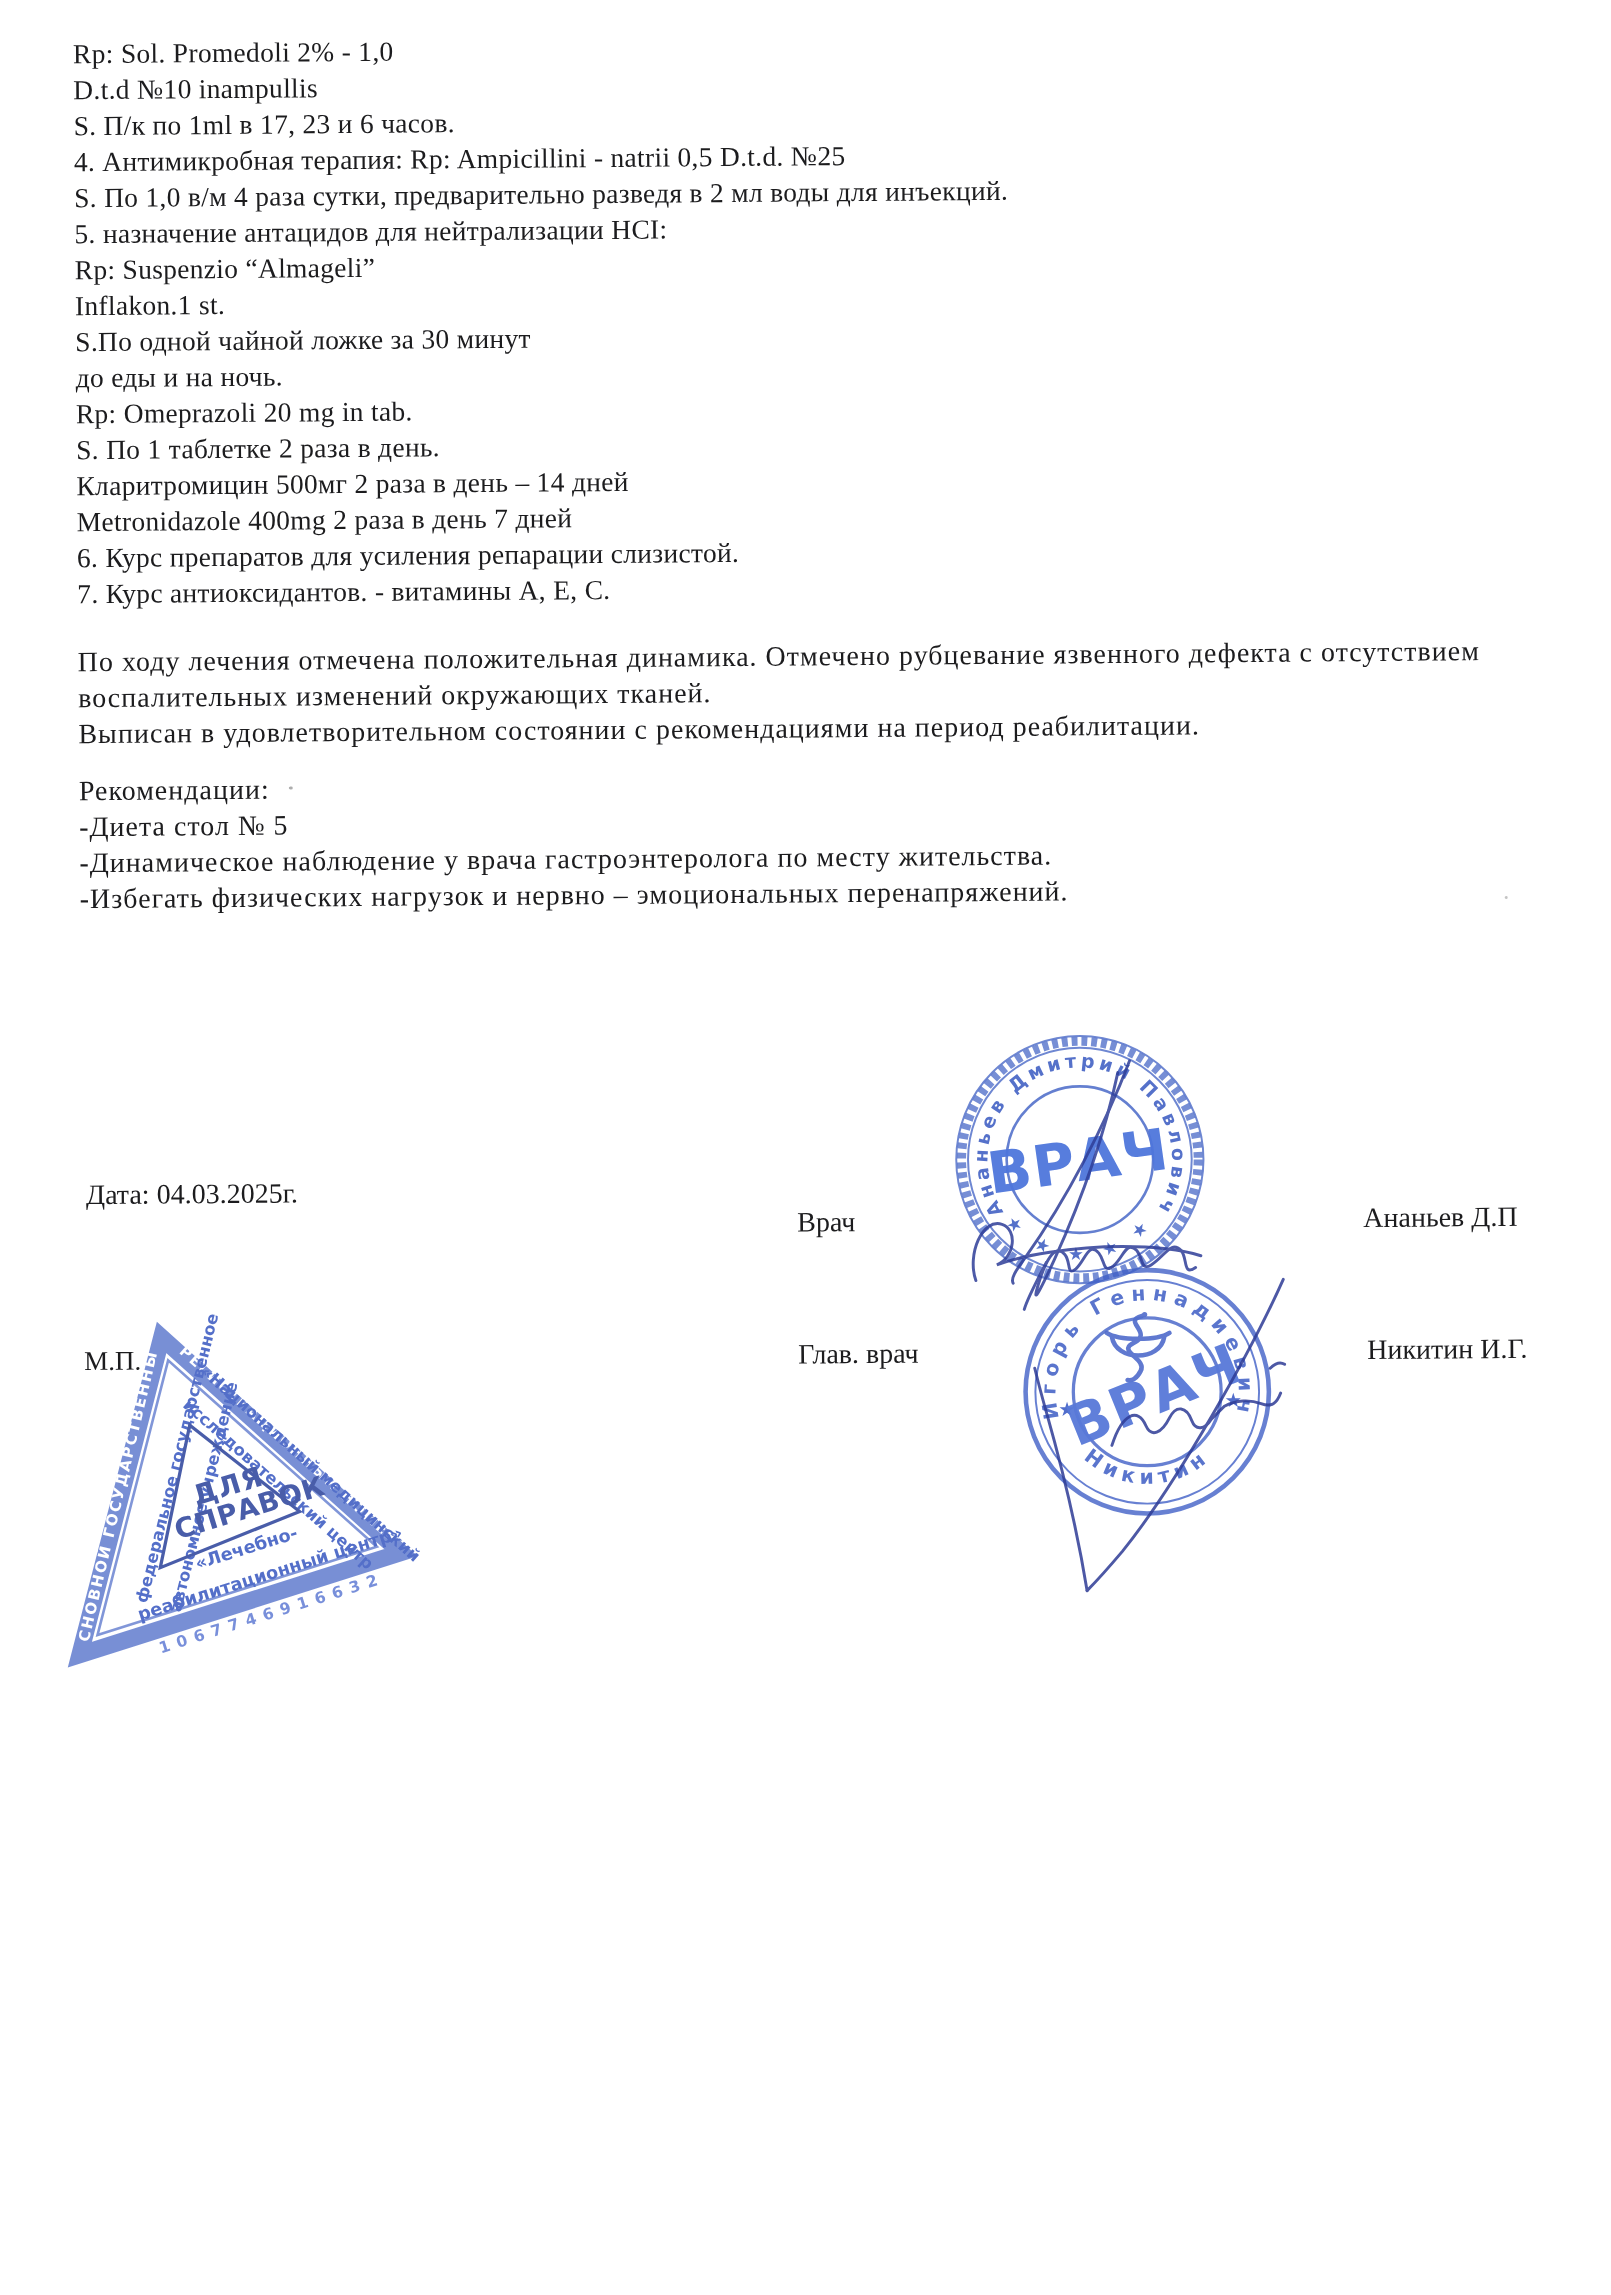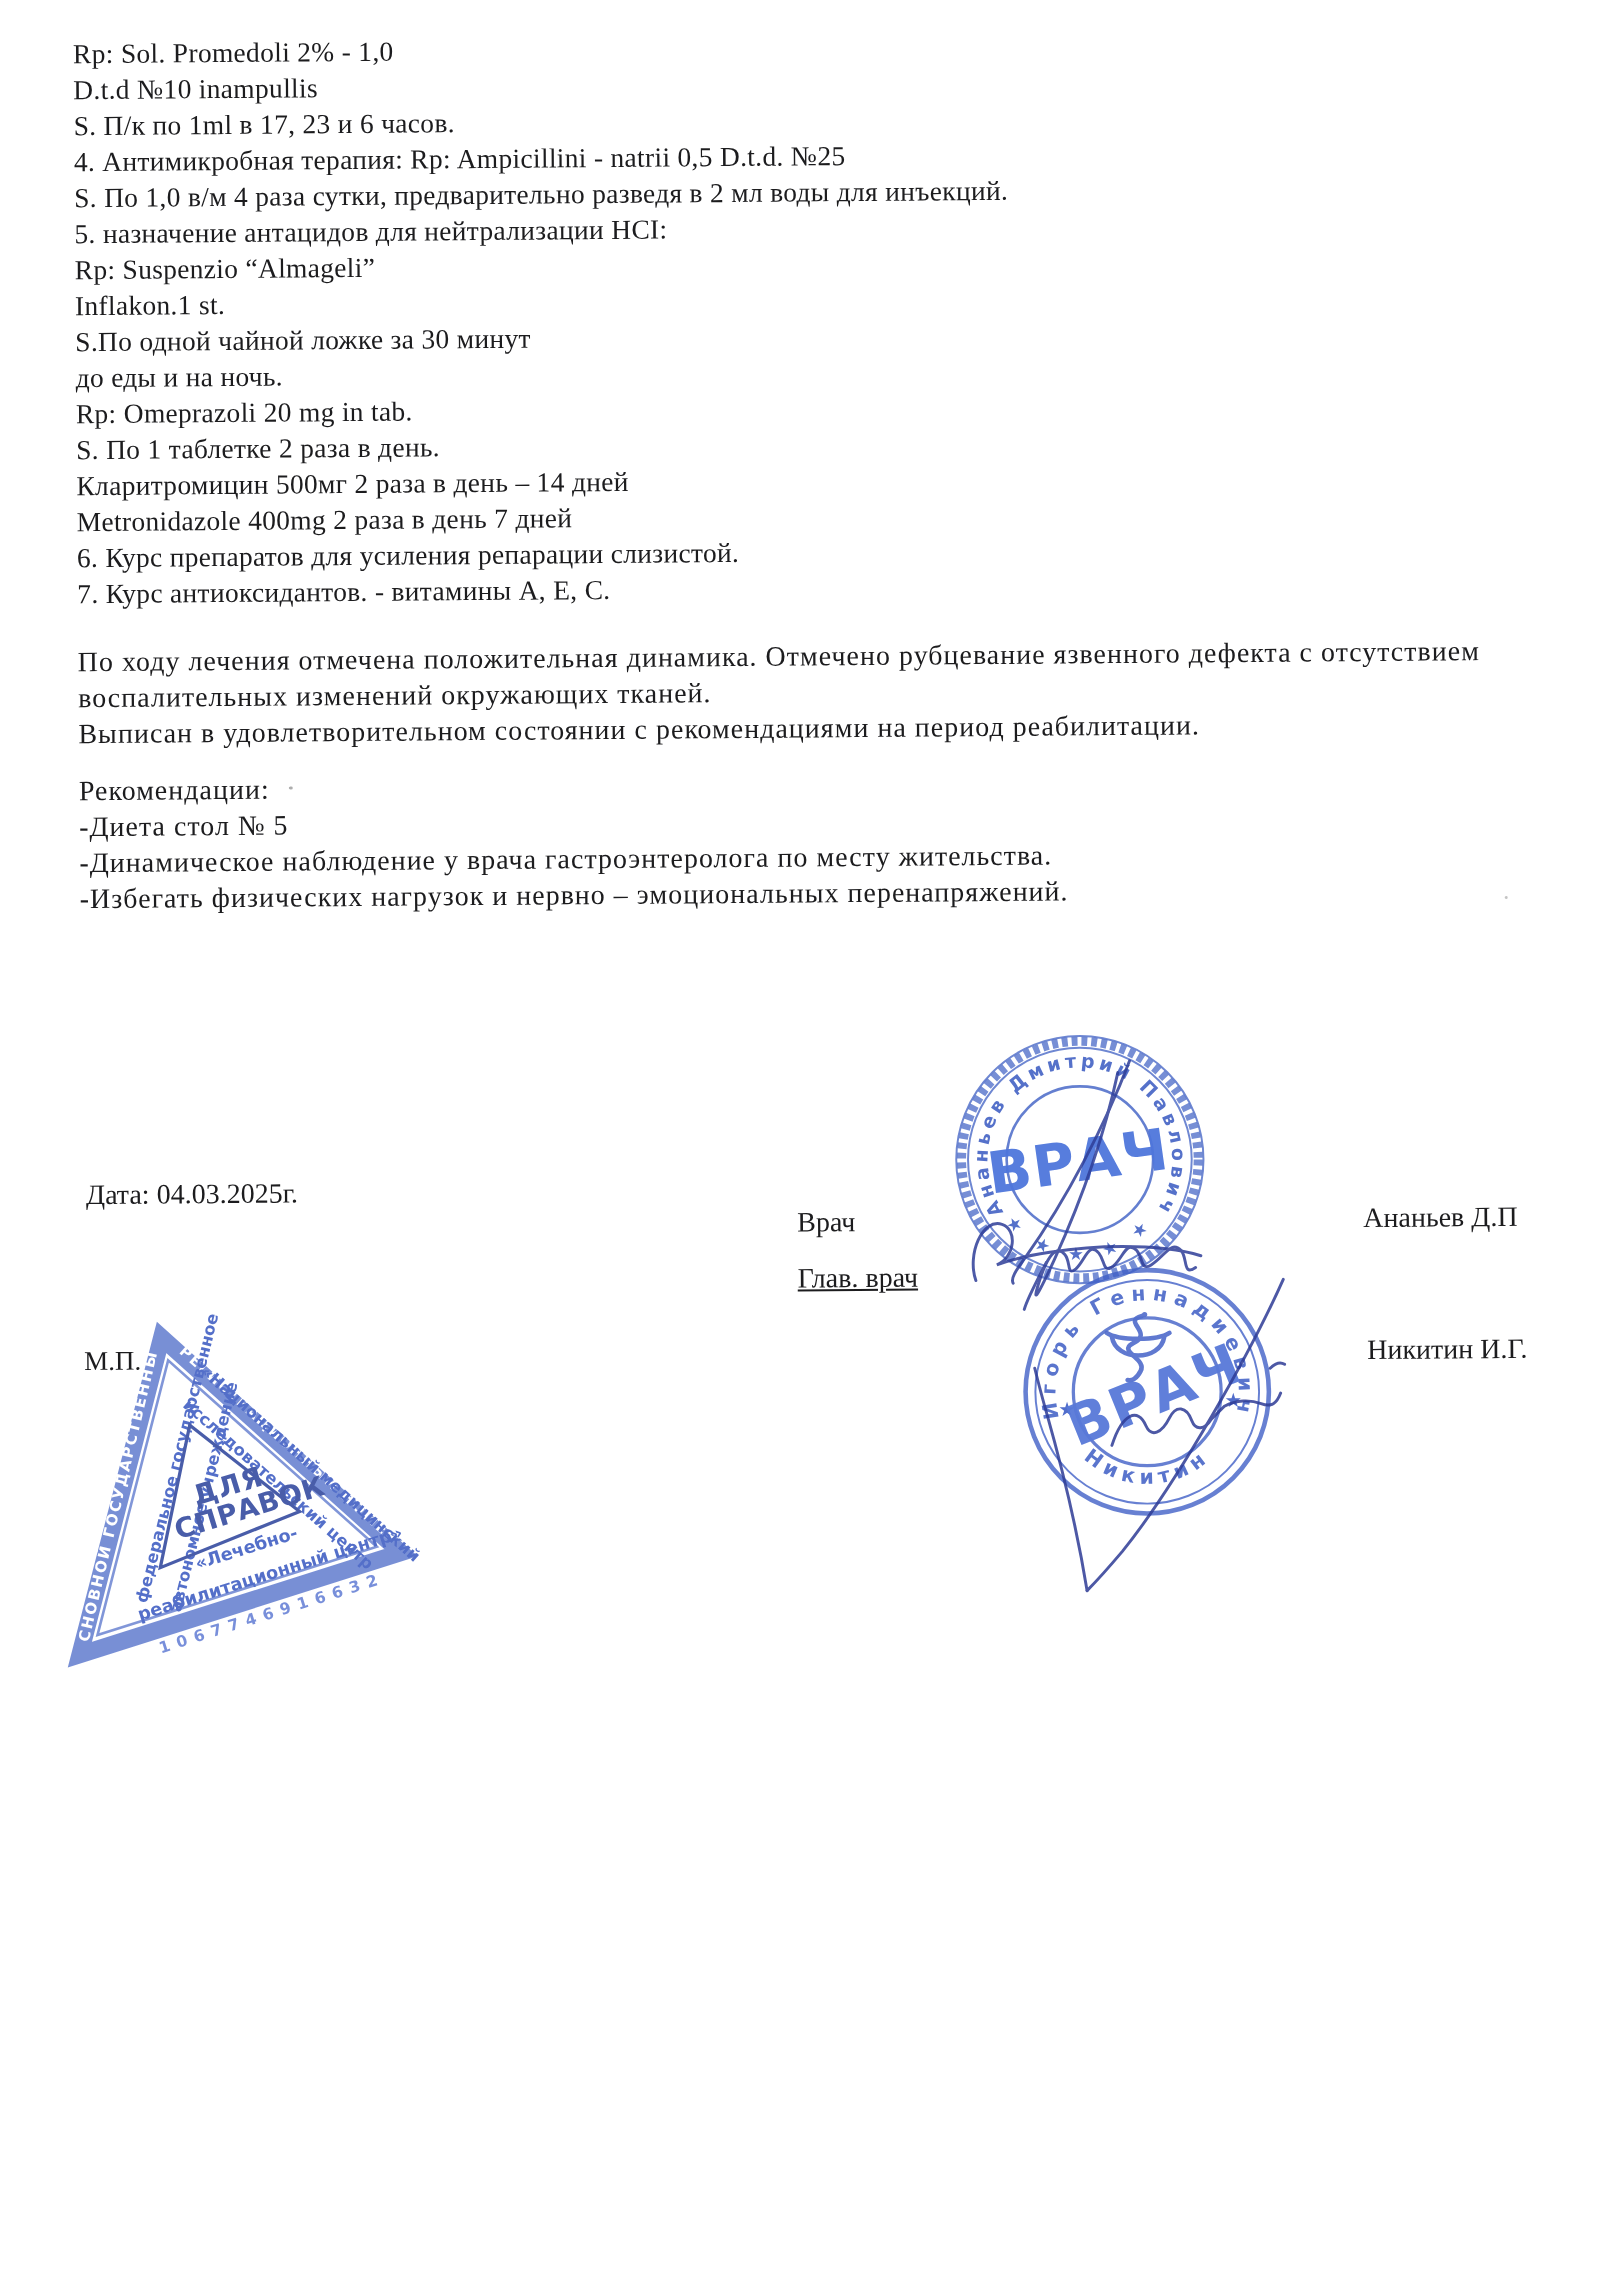--- a/index.html
+++ b/index.html
@@ -11,21 +11,21 @@
   .line{white-space:nowrap;font-size:27.5px;line-height:36px;letter-spacing:0.3px;}
   .para .line{font-size:28px;letter-spacing:1px;}
   .recs .line{font-size:28px;letter-spacing:1px;}
   .rx{position:absolute;left:73px;top:36px;}
   .para{position:absolute;left:73px;top:644px;}
   .recs{position:absolute;left:73px;top:773px;}
   .date-line{position:absolute;left:77px;top:1179px;font-size:28px;white-space:nowrap;}
   .sig-label{position:absolute;font-size:28px;white-space:nowrap;}
   .vrach-label{left:788px;top:1212px;}
   .vrach-name{left:1354px;top:1212px;}
-  .glav-label{left:788px;top:1268px;text-decoration:underline;}
+  .glav-label{left:788px;top:1344px;}
   .glav-name{left:1357px;top:1344px;}
   .mp-label{left:74px;top:1346px;font-size:27px;}
   .speck{position:absolute;border-radius:50%;background:#8a8a8a;}
   .speck1{left:283px;top:788px;width:3.9px;height:3.3px;opacity:.7;}
   .speck2{left:1498px;top:907px;width:3.3px;height:3.3px;opacity:.5;}
   svg text{font-family:"DejaVu Sans","Liberation Sans",sans-serif;}
 </style>
 </head>
 <body>
 

